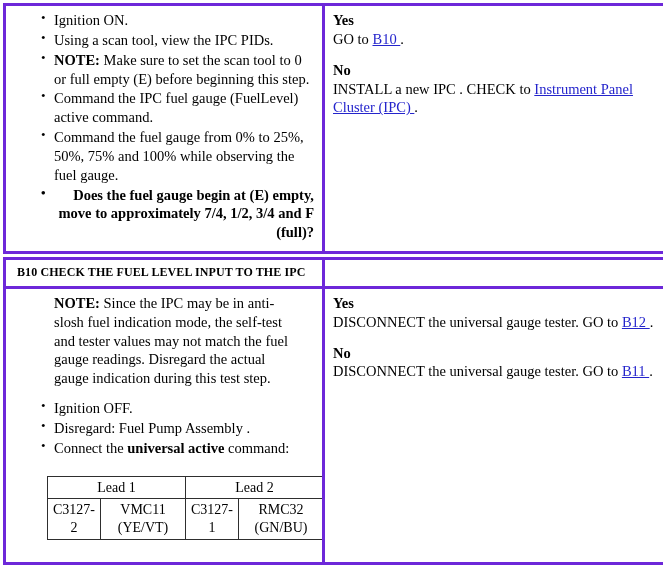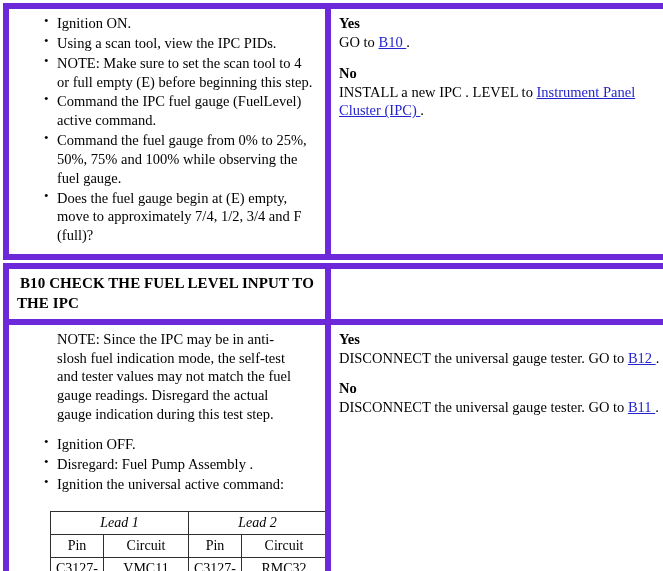--- a/index.html
+++ b/index.html
@@ -24,21 +24,21 @@
     box-sizing: border-box;
   }
 
   table.diag {
     border-collapse: collapse;
     width: 655px;
     table-layout: fixed;
   }
 
   table.diag > tbody > tr > td {
-    border: 6px solid #6d28d9;
+    border: 3px solid #6d28d9;
     vertical-align: top;
     padding: 0;
   }
 
   td.leftcol { width: 316px; }
   td.rightcol { width: 339px; }
 
   .leftpad {
     padding: 5px 8px 8px 8px;
   }
@@ -59,35 +59,36 @@
   }
   ul.steps li::before {
     content: "\2022";
     position: absolute;
     left: -1px;
     top: -1px;
     font-size: 13px;
   }
 
   .b {
-    font-weight: normal;
+    font-weight: bold;
+    text-align: right;
   }
 
   .notepara {
     margin: 0 14px 0 0;
     padding: 0 0 0 40px;
     line-height: 1.30;
     text-indent: 0;
   }
 
   .gapline { height: 11px; }
 
   .sectionhead {
     font-weight: bold;
-    font-size: 15px;
+    font-size: 12px;
     line-height: 1.32;
     padding: 5px 6px 5px 8px;
     letter-spacing: 0.1px;
   }
   .sectionhead .code { padding-left: 3px; }
 
   .ansblock {
     line-height: 1.30;
   }
   .anslabel {
@@ -108,21 +109,21 @@
     width: 276px;
     font-size: 14px;
   }
   table.pins td, table.pins th {
     border: 1px solid #2e2e2e;
     text-align: center;
     font-weight: normal;
     padding: 2px 2px;
     line-height: 1.26;
   }
-  table.pins .lead-h { height: 22px; font-style: italic; }
+  table.pins .lead-h { height: 22px; }
   table.pins .sub-h { height: 20px; }
   table.pins .dat { height: 36px; vertical-align: middle; }
   col.cpin { width: 53px; }
   col.ccir { width: 85px; }
 
   .thickdiv {
     height: 3px;
   }
 </style>
 </head>
@@ -136,41 +137,41 @@
         <td class="leftcol">
           <div class="leftpad">
             <ul class="steps">
               <li>
                 <span>Ignition ON.</span>
               </li>
               <li>
                 <span>Using a scan tool, view the IPC PIDs.</span>
               </li>
               <li>
-                <span class="b">NOTE:</span><span> Make sure to set the scan tool to 4 or full empty (E) before beginning this step.</span>
+                <span class="b">NOTE:</span><span> Make sure to set the scan tool to 0 or full empty (E) before beginning this step.</span>
               </li>
               <li>
                 <span>Command the IPC fuel gauge (FuelLevel) active command.</span>
               </li>
               <li>
                 <span>Command the fuel gauge from 0% to 25%, 50%, 75% and 100% while observing the fuel gauge.</span>
               </li>
               <li class="b">
                 <span>Does the fuel gauge begin at (E) empty, move to approximately 7/4, 1/2, 3/4 and F (full)?</span>
               </li>
             </ul>
           </div>
         </td>
         <td class="rightcol">
           <div class="rightpad ansblock">
             <div class="anslabel">Yes</div>
             <div><span>GO to </span><a class="lnk" href="#">B10 </a><span>.</span></div>
             <div class="ansgap"></div>
             <div class="anslabel">No</div>
-            <div><span>INSTALL a new IPC . LEVEL to </span><a class="lnk" href="#">Instrument Panel Cluster (IPC) </a><span>.</span></div>
+            <div><span>INSTALL a new IPC . CHECK to </span><a class="lnk" href="#">Instrument Panel Cluster (IPC) </a><span>.</span></div>
           </div>
         </td>
       </tr>
     </tbody>
   </table>
 
   <div class="thickdiv"></div>
 
   <table class="diag">
     <tbody>
@@ -186,42 +187,36 @@
             <div class="notepara"><span class="b">NOTE:</span><span> Since the IPC may be in anti-slosh fuel indication mode, the self-test and tester values may not match the fuel gauge readings. Disregard the actual gauge indication during this test step.</span></div>
             <div class="gapline"></div>
             <ul class="steps">
               <li>
                 <span>Ignition OFF.</span>
               </li>
               <li>
                 <span>Disregard: Fuel Pump Assembly .</span>
               </li>
               <li>
-                <span>Ignition the </span><span class="b">universal active</span><span> command:</span>
+                <span>Connect the </span><span class="b">universal active</span><span> command:</span>
               </li>
             </ul>
 
             <table class="pins">
               <colgroup>
                 <col class="cpin">
                   <col class="ccir">
                   <col class="cpin">
                   <col class="ccir">
               </colgroup>
               <tbody>
                 <tr class="lead-h">
                   <td colspan="2">Lead 1</td>
                   <td colspan="2">Lead 2</td>
                 </tr>
-                <tr class="sub-h">
-                  <td>Pin</td>
-                  <td>Circuit</td>
-                  <td>Pin</td>
-                  <td>Circuit</td>
-                </tr>
                 <tr class="dat">
                   <td>C3127-2</td>
                   <td><span>VMC11</span><br><span>(YE/VT)</span></td>
                   <td>C3127-1</td>
                   <td><span>RMC32</span><br><span>(GN/BU)</span></td>
                 </tr>
               </tbody>
             </table>
 
           </div>

